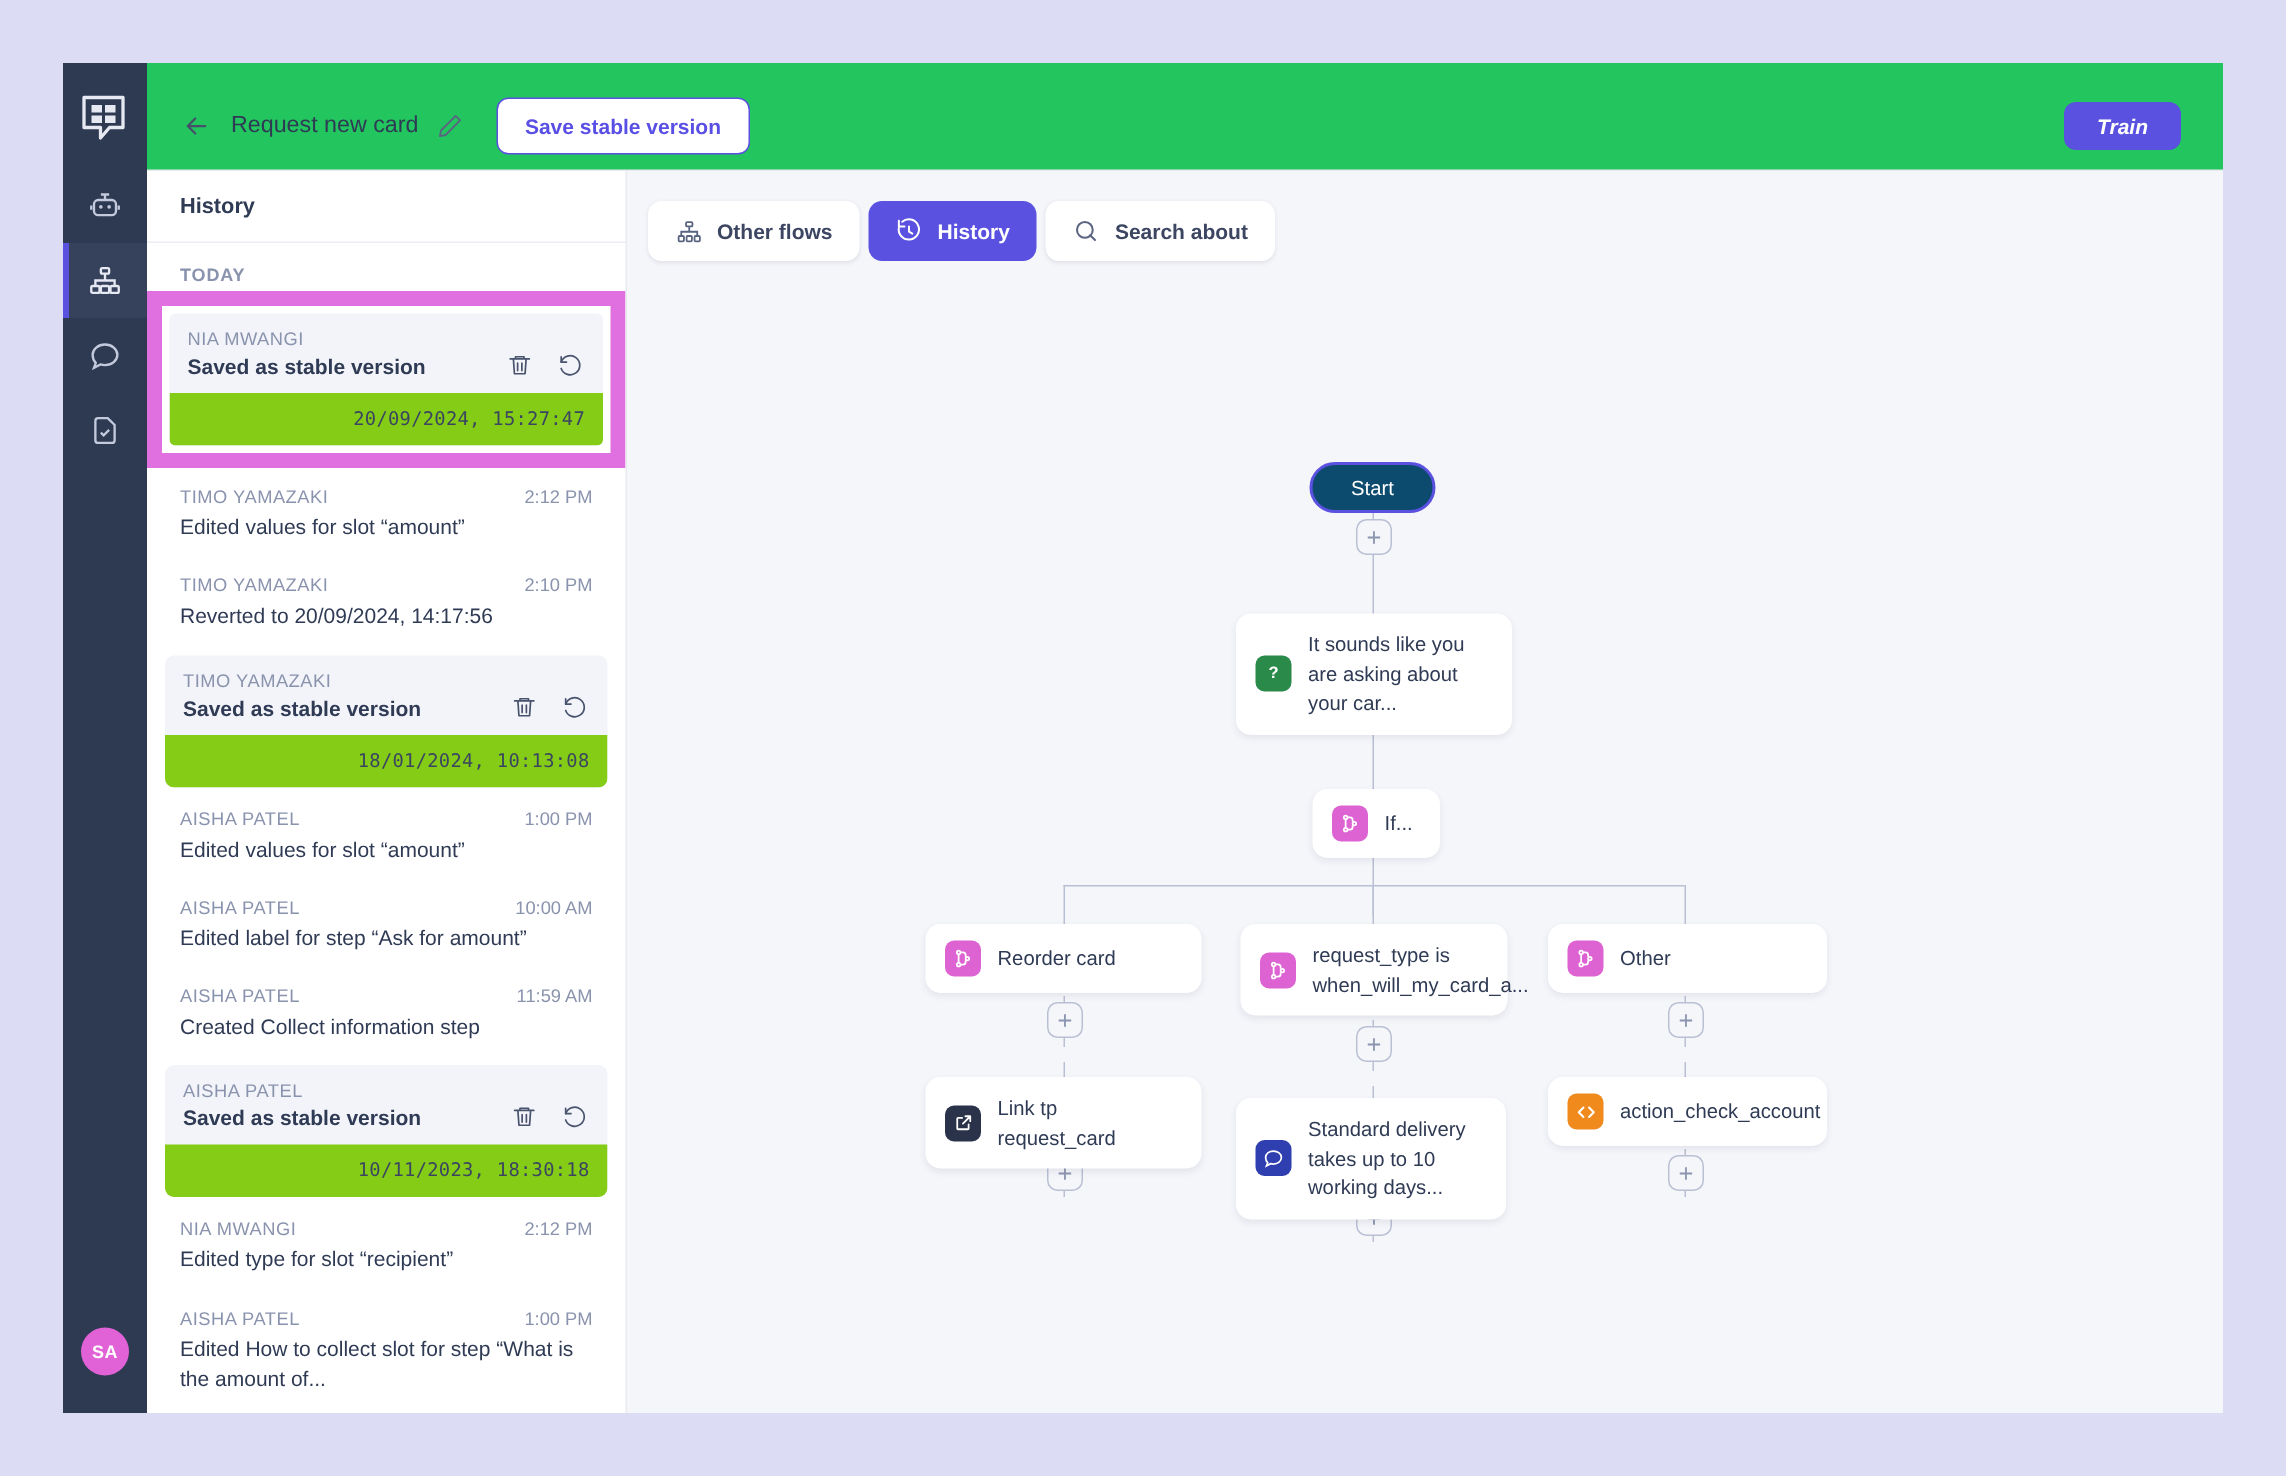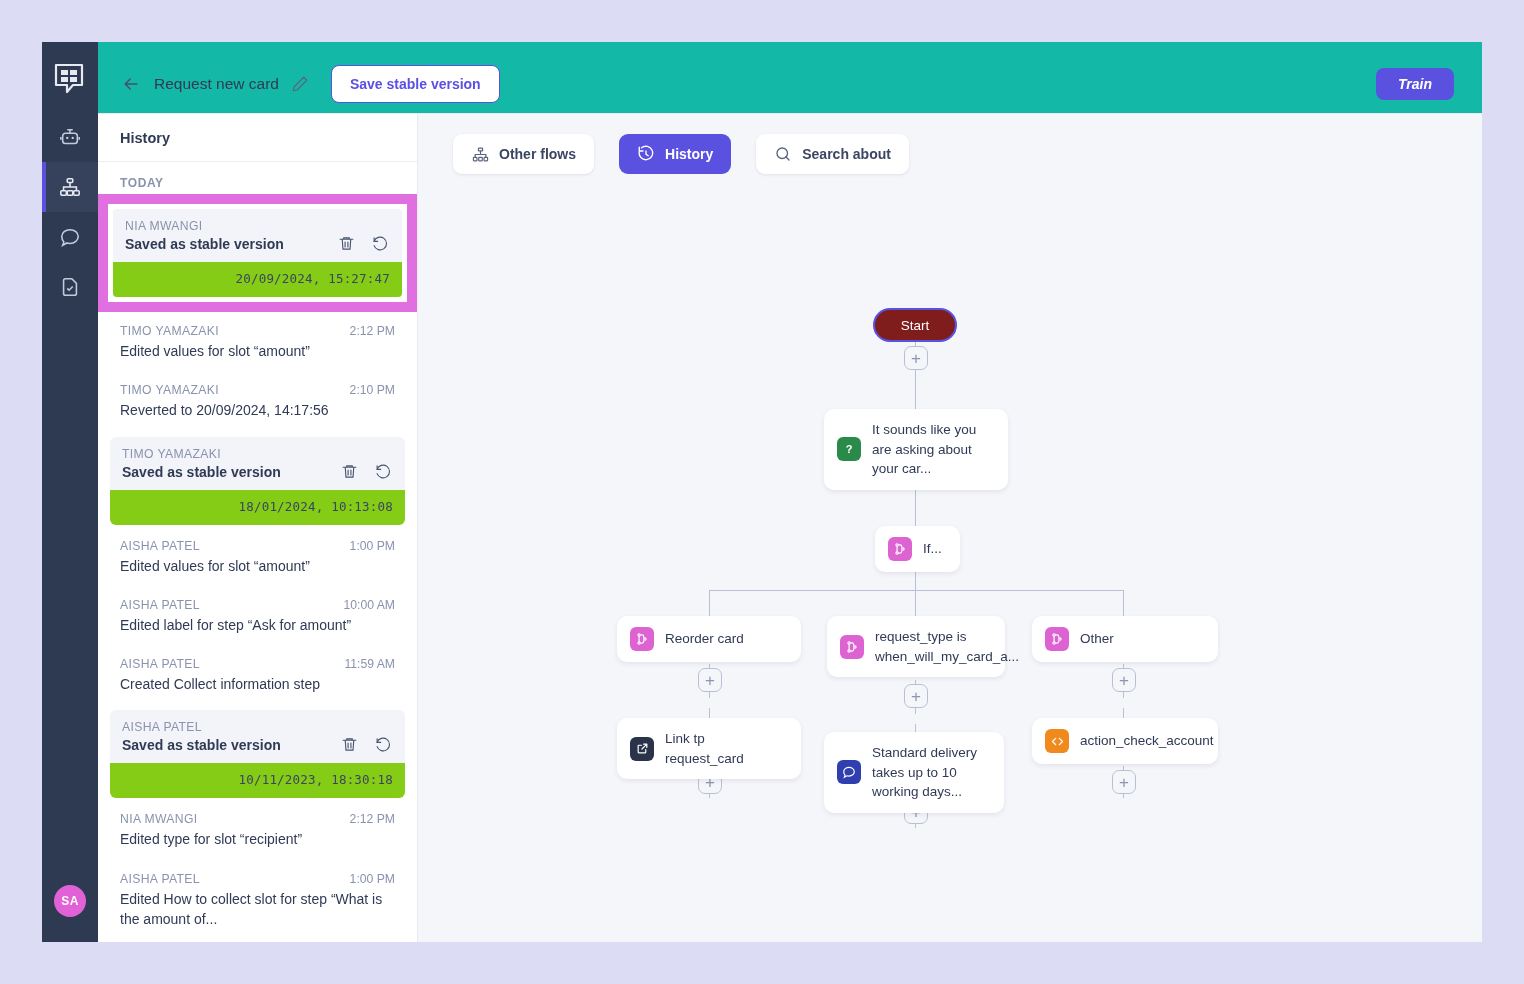--- a/index.html
+++ b/index.html
@@ -44,21 +44,21 @@
     display: flex; align-items: center; justify-content: center;
     font-size: 12px; font-weight: 700; letter-spacing: .3px;
     cursor: pointer;
   }
 
   
   .body { flex: 1; display: flex; flex-direction: column; min-width: 0; }
 
   .topbar {
     height: 72px; flex: 0 0 72px;
-    background: #14b8a6;
+    background: #22c55e;
     border-bottom: 1px solid #e9eaf0;
     display: flex; align-items: center;
     padding: 12px 28px 0 22px;
   }
   .back-arrow { width: 22px; height: 22px; color: #46506b; cursor: pointer; display:flex; align-items:center; justify-content:center;}
   .flow-title {
     margin-left: 12px;
     font-size: 15.5px; color: #2f3a54; font-weight: 400;
   }
   .pencil { margin-left: 12px; width: 18px; height: 18px; color: #5a6480; cursor: pointer; display:flex; }
@@ -139,21 +139,21 @@
   .stable-date {
     margin: 9px -12px 0;
     padding: 9px 12px 11px;
     background: #84cc16;
     font-family: "DejaVu Sans Mono", monospace;
     font-size: 12.5px; color: #3b4560; letter-spacing: .2px; text-align: right;
   }
 
   
   .canvas { flex: 1; background: #f5f6fa; position: relative; min-width: 0; overflow: hidden; }
-  .toolbar { position: absolute; left: 35px; top: 20px; display: flex; gap: 25px; }
+  .toolbar { position: absolute; left: 14px; top: 20px; display: flex; gap: 6px; }
   .tool {
     height: 40px; padding: 0 18px;
     background: #fff; border-radius: 9px;
     box-shadow: 0 1px 3px rgba(40,50,80,.10);
     display: flex; align-items: center; gap: 10px;
     font-size: 14px; font-weight: 700; color: #3c4662;
     cursor: pointer; white-space: nowrap;
   }
   .tool.active { background: #5a51e0; color: #fff; box-shadow: none; }
   .tool .ti { width: 18px; height: 18px; display: flex; align-items: center; justify-content: center; }
@@ -172,21 +172,21 @@
     width: 24px; height: 24px; flex: 0 0 24px;
     border-radius: 6px;
     display: flex; align-items: center; justify-content: center;
     color: #fff; font-size: 11px; font-weight: 700;
   }
   .node-label { font-size: 13.5px; color: #2f3a54; line-height: 1.45; }
 
   .start-node {
     position: absolute;
     width: 84px; height: 34px;
-    background: #7f1d1d; color: #fff;
+    background: #0c4a6e; color: #fff;
     border: 2.5px solid #5a51e0;
     border-radius: 18px;
     display: flex; align-items: center; justify-content: center;
     font-size: 13.5px; cursor: pointer;
   }
   .plus {
     position: absolute;
     width: 24px; height: 24px;
     border: 1.3px solid #b9c0d4; border-radius: 7px;
     background: #f5f6fa;

